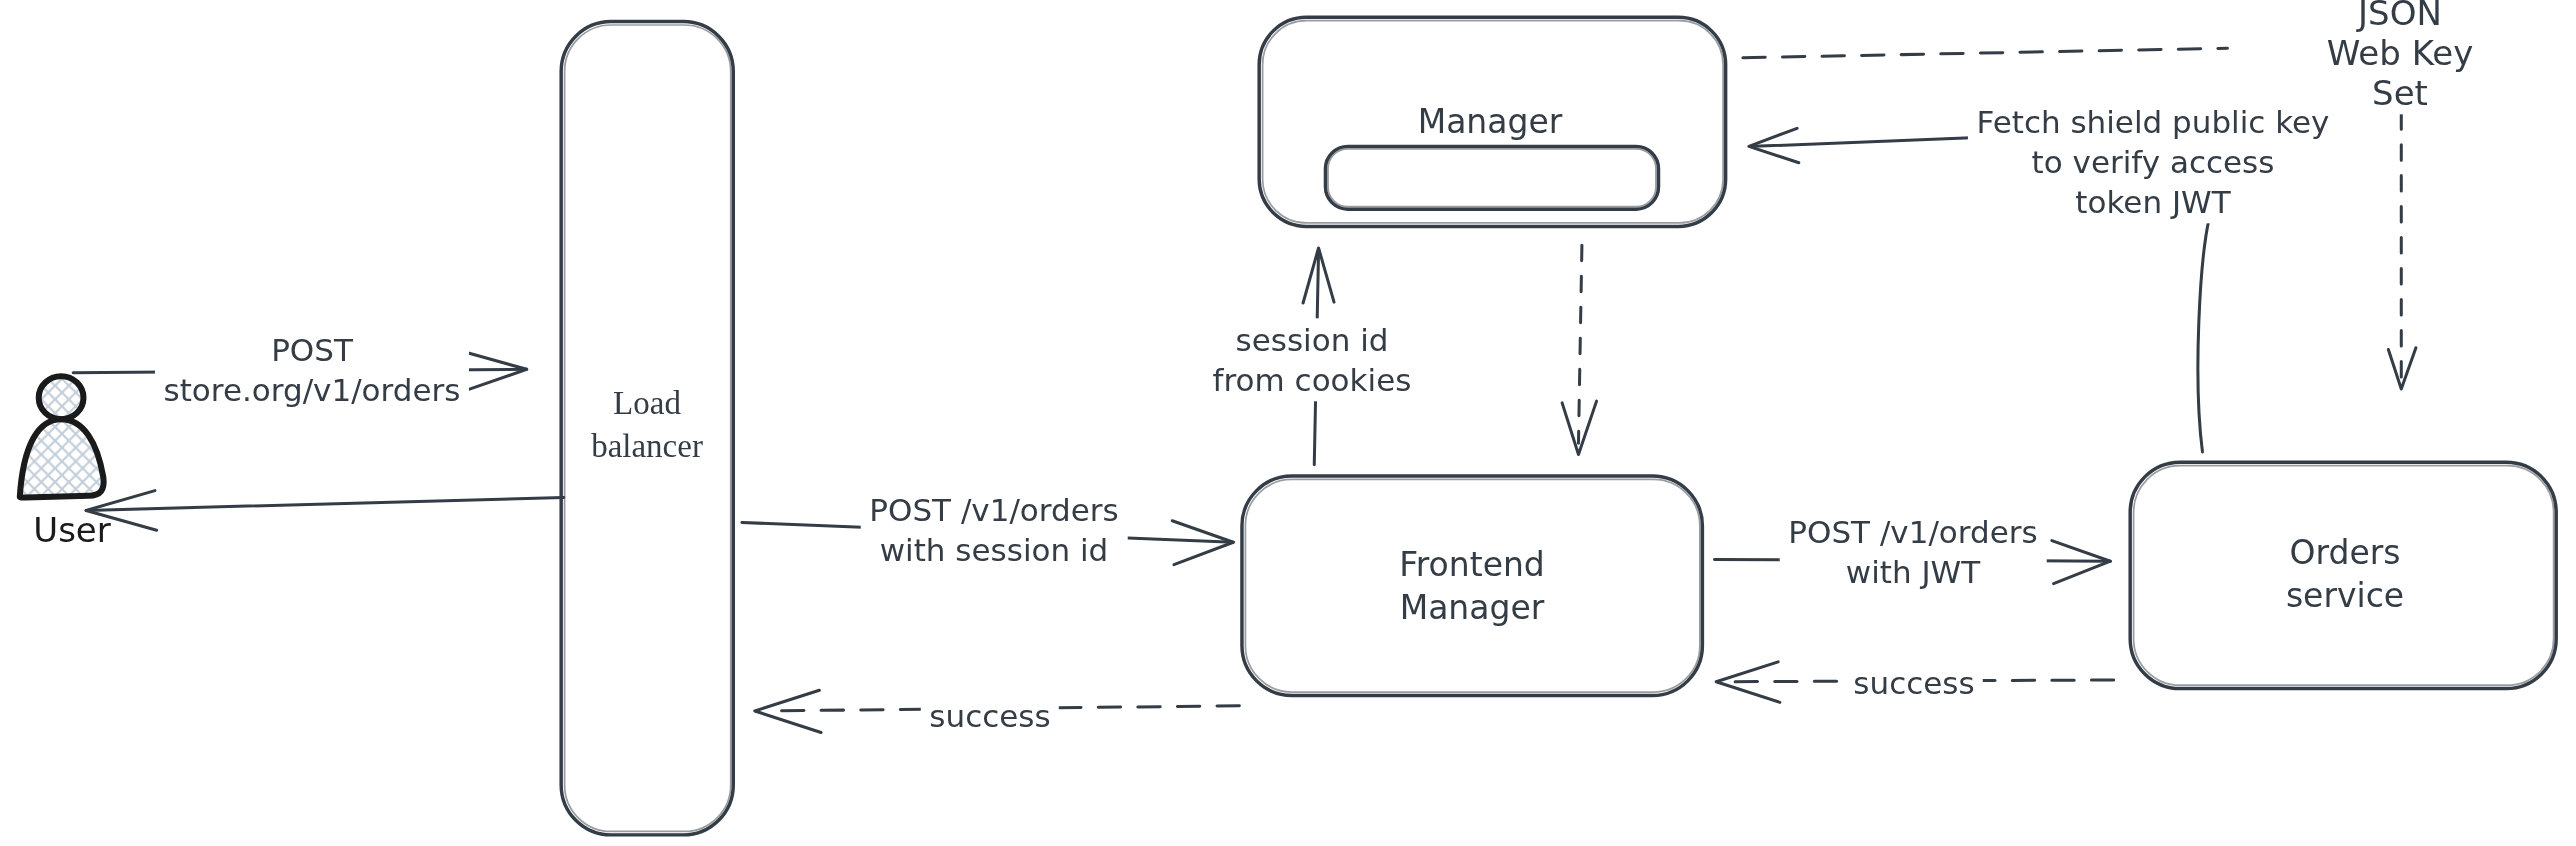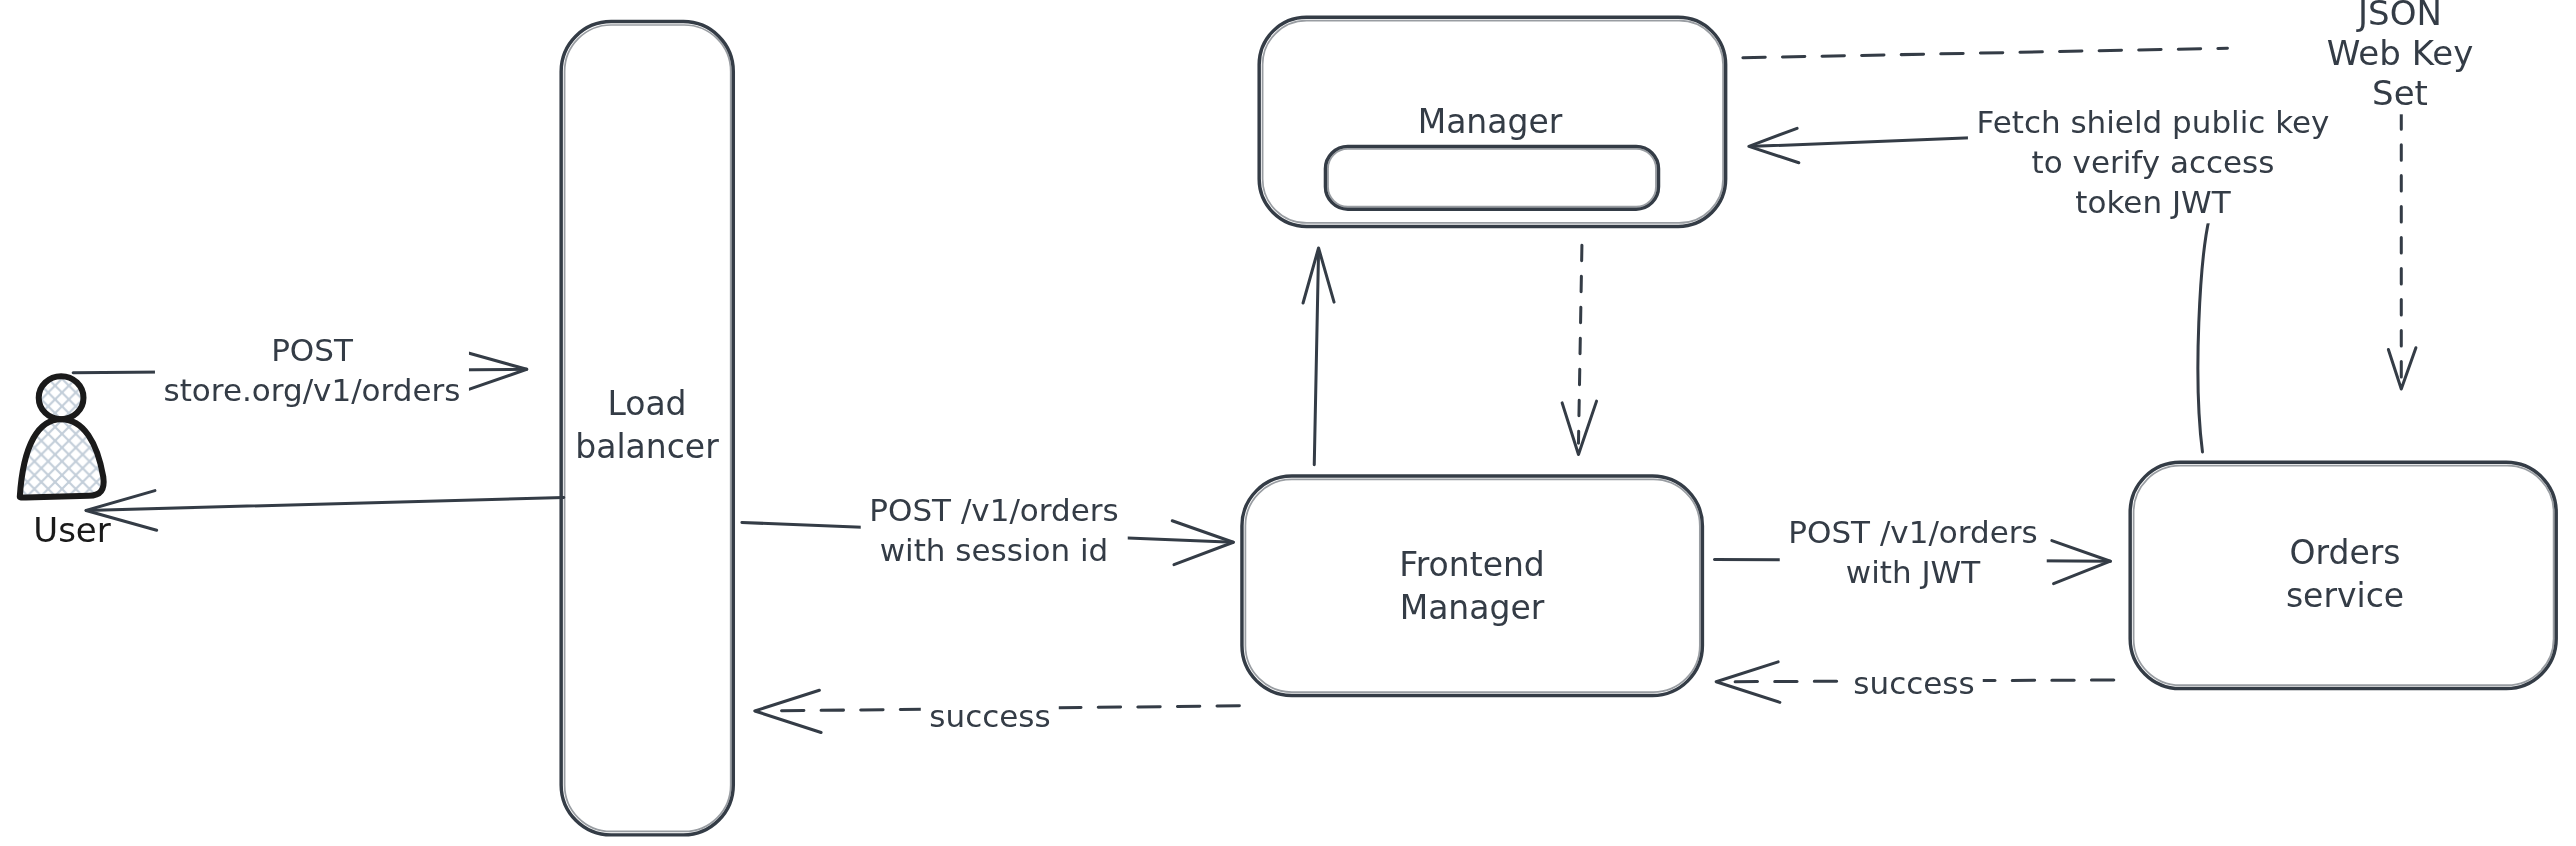--- a/index.html
+++ b/index.html
@@ -109,32 +109,34 @@
     </g>
 
     <g>
       <path class="arrow dash-h" d="M2025 67 L2588 56"></path>
       <path class="arrow dash-v" d="M2790 96 L2790 440"></path>
       <path class="arrow" d="M2775 406 L2790 452 L2807 404"></path>
     </g>
   </svg>
 
   <div class="lbl user-c" style="left:60px;top:530px;">User</div>
-  <div class="lbl n" style="left:647px;top:425px;">Load
+  <div class="lbl n" style="left:647px;top:425px;font-family:Liberation Serif, serif;">Load
 balancer</div>
   <div class="lbl n" style="left:1490px;top:121px;">Manager</div>
   <div class="lbl n" style="left:2345px;top:574px;">Orders service</div>
   <div class="lbl n" style="left:1472px;top:586px;">Frontend
 Manager</div>
 
   <div class="lbl bg" style="left:312px;top:370px;">POST
 store.org/v1/orders</div>
   <div class="lbl bg" style="left:994px;top:530px;">POST /v1/orders
 with session id</div>
   <div class="lbl bg" style="left:990px;top:716px;">success</div>
+  <div class="lbl bg" style="left:1312px;top:360px;">session id
+from cookies</div>
   <div class="lbl bg" style="left:1913px;top:552px;">POST /v1/orders
 with JWT</div>
   <div class="lbl bg" style="left:1914px;top:683px;">success</div>
   <div class="lbl bg" style="left:2153px;top:162px;">Fetch shield public key
 to verify access
 token JWT</div>
   <div class="lbl bg big" style="left:2400px;top:53px;">JSON Web Key Set</div>
 
 </div>
 

